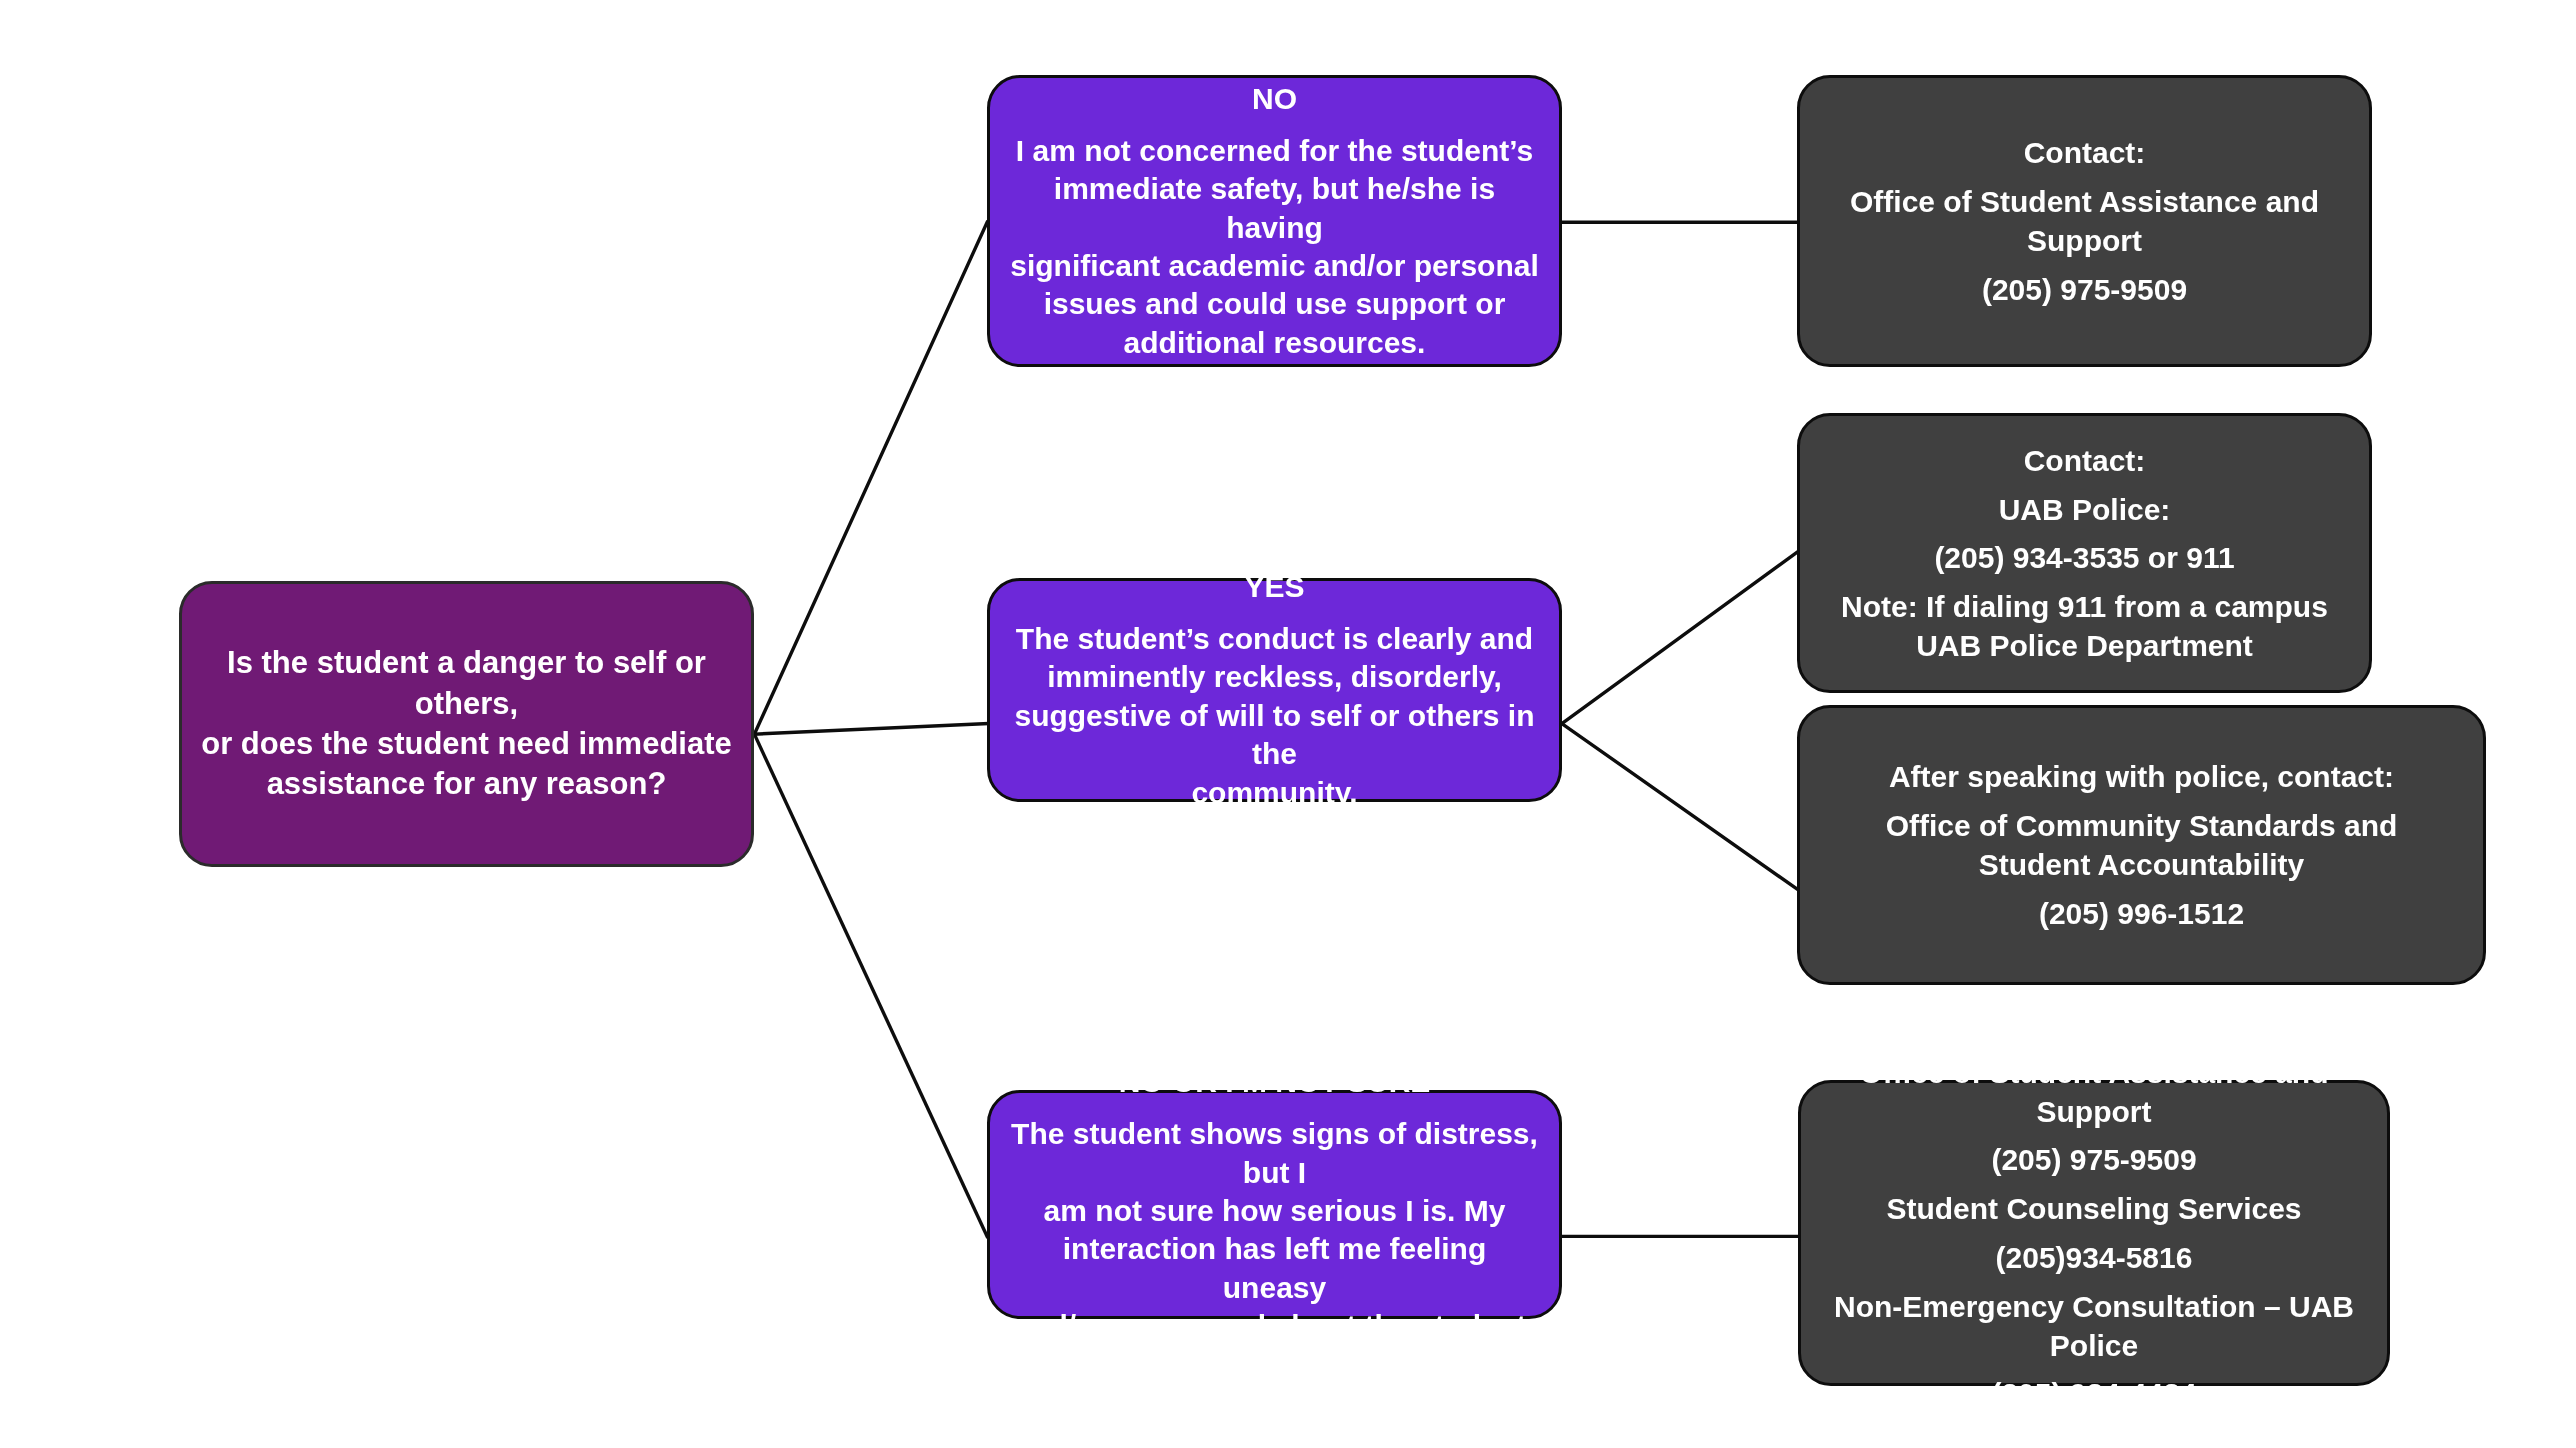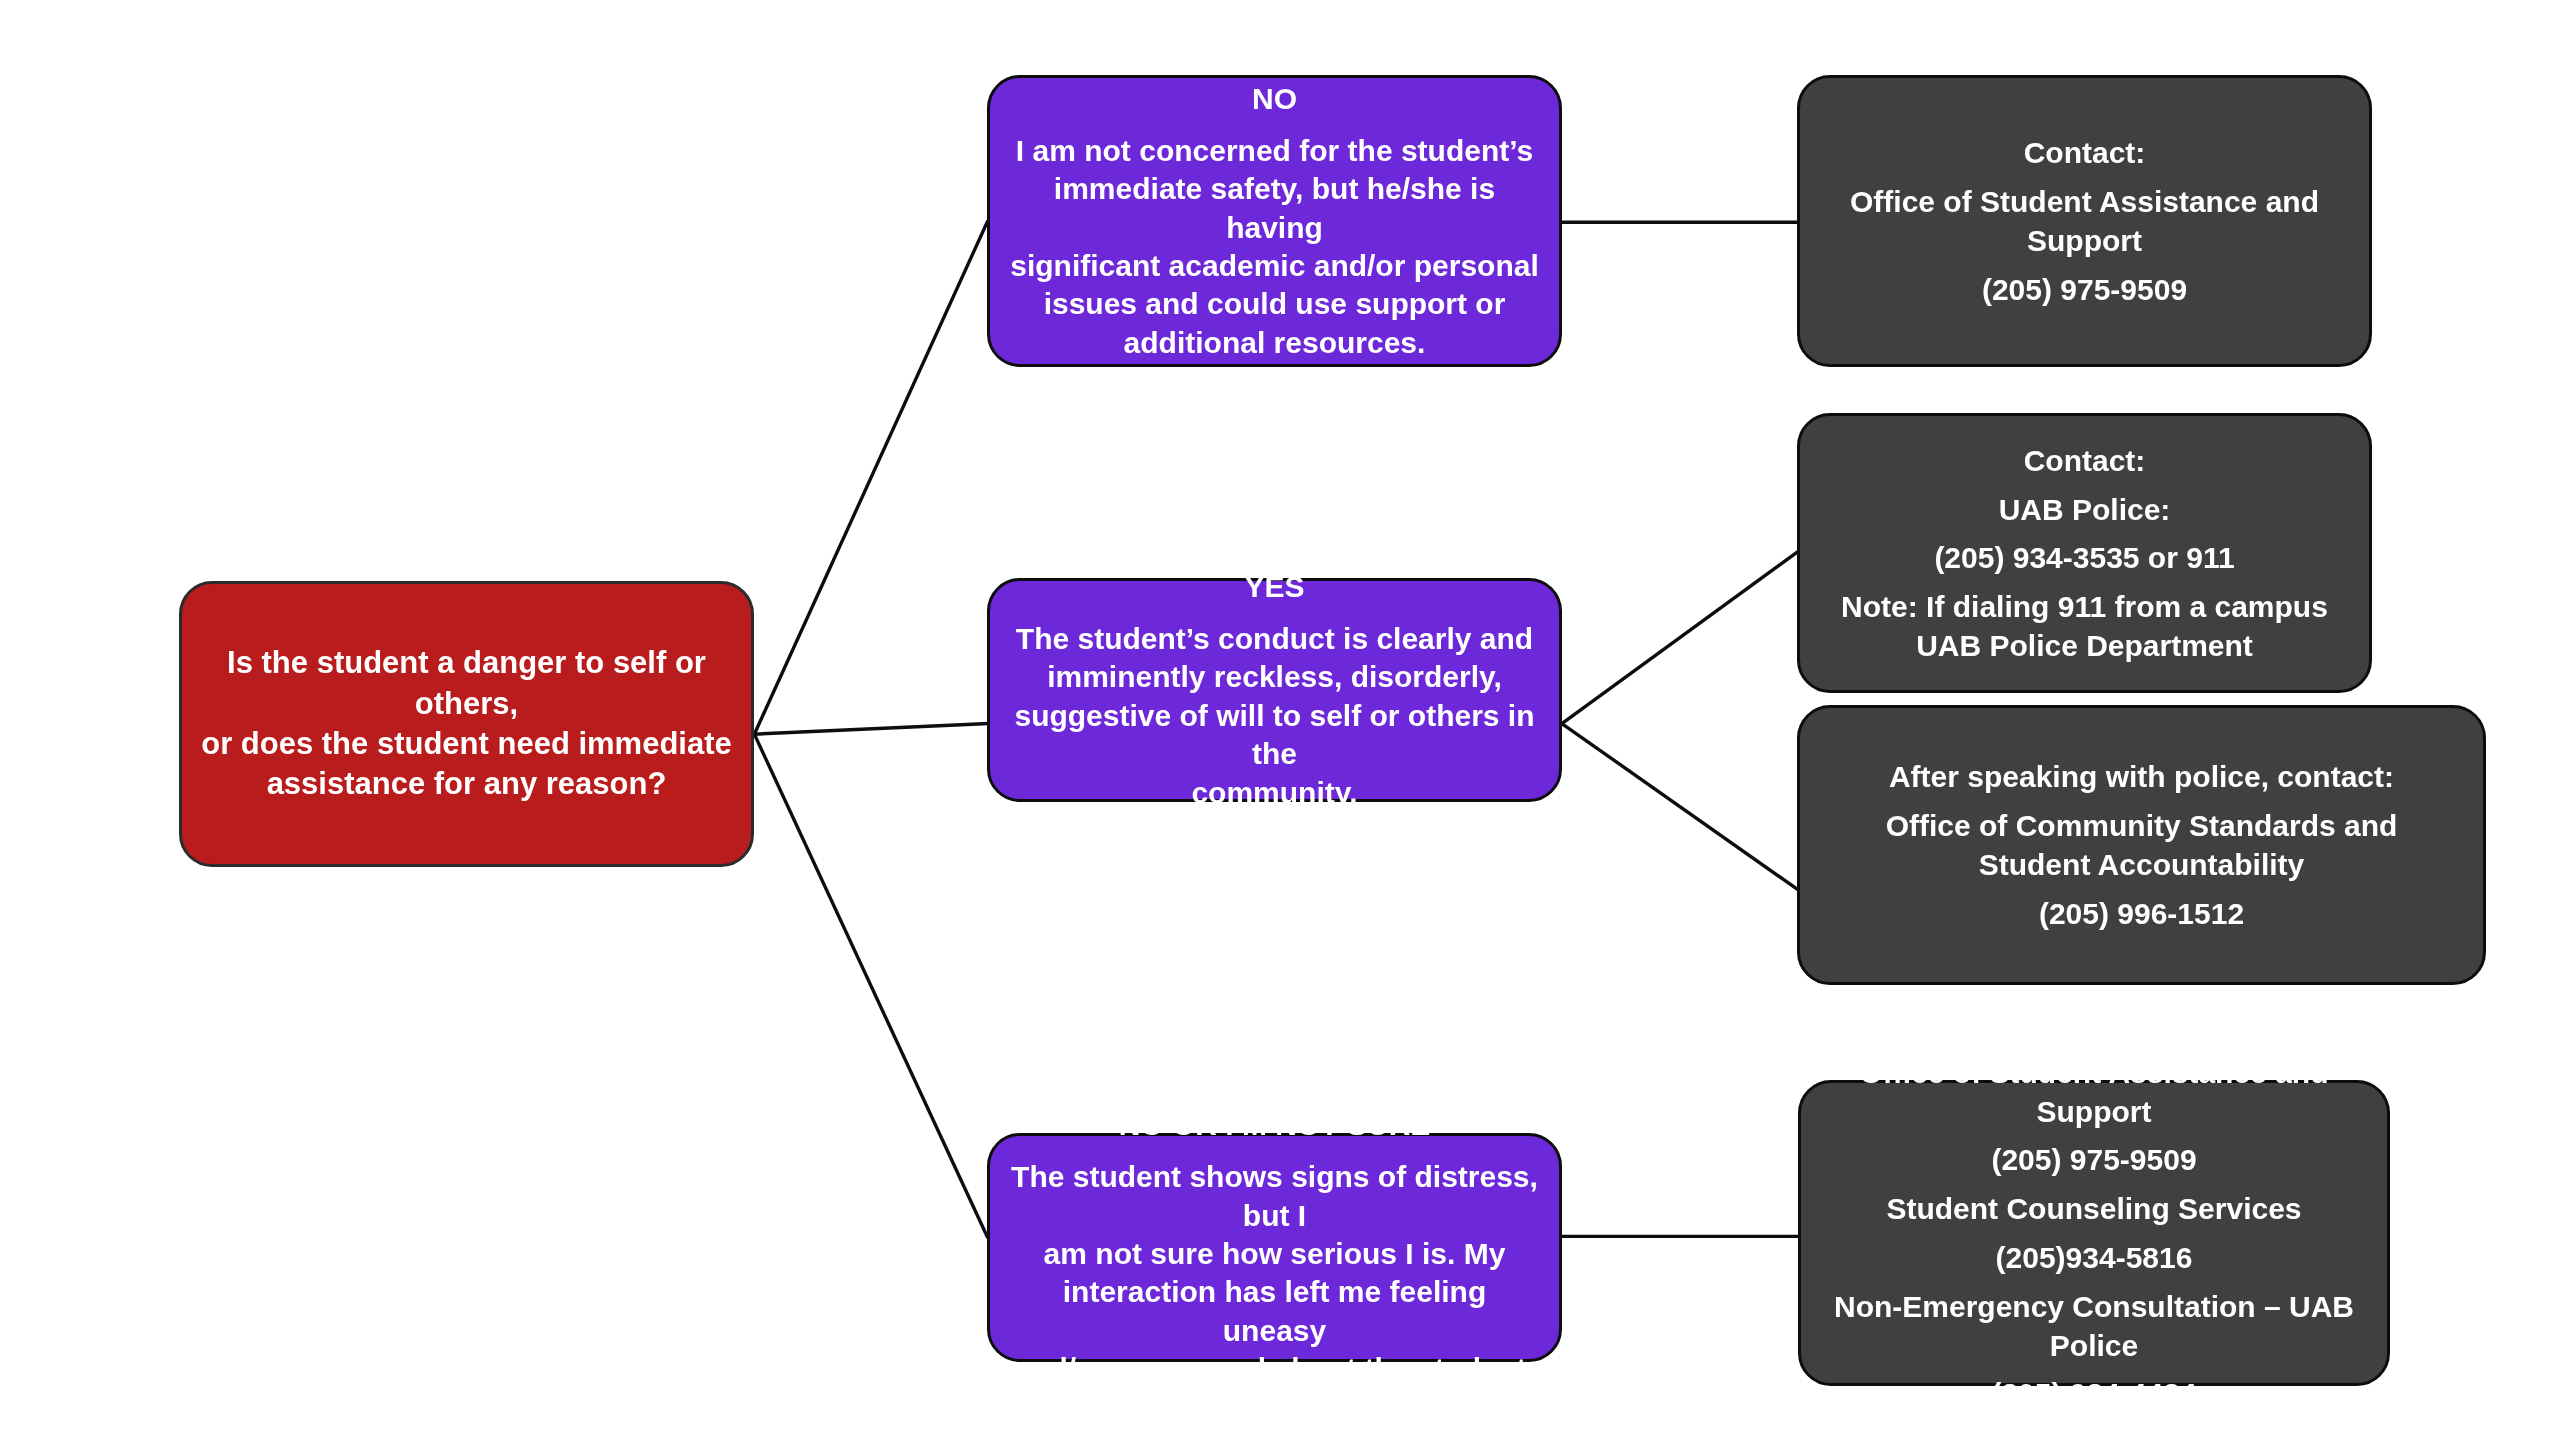--- a/index.html
+++ b/index.html
@@ -36,21 +36,21 @@
     text-align: center;
     color: #ffffff;
     font-weight: bold;
     padding: 9.7px 17.4px;
   }
   .node .ln {
     display: block;
     width: 100%;
   }
   .node-root {
-    background: #b91c1c;
+    background: #701a75;
     border-color: #2b2b2b;
     font-size: 31px;
     line-height: 1.30;
   }
   .node-decision {
     background: #6d28d9;
     font-size: 30px;
     line-height: 1.28;
   }
   .node-action {
@@ -102,21 +102,21 @@
   </div>
 
   <div class="node node-decision" style="left:987px; top:578px; width:575px; height:224px;">
     <span class="ln title-line">YES</span>
     <span class="ln">The student’s conduct is clearly and</span>
     <span class="ln">imminently reckless, disorderly,</span>
     <span class="ln">suggestive of will to self or others in the</span>
     <span class="ln">community.</span>
   </div>
 
-  <div class="node node-decision" style="left:987px; top:1133px; width:575px; height:229px;">
+  <div class="node node-decision" style="left:987px; top:1090px; width:575px; height:229px;">
     <span class="ln title-line">NO OR I’M NOT SURE</span>
     <span class="ln">The student shows signs of distress, but I</span>
     <span class="ln">am not sure how serious I is.  My</span>
     <span class="ln">interaction has left me feeling uneasy</span>
     <span class="ln">and/or concerned about the student.</span>
   </div>
 
   <div class="node node-action" style="left:1797px; top:75px; width:575px; height:292px;">
     <span class="ln gap-line">Contact:</span>
     <span class="ln gap-line">Office of Student Assistance and Support</span>

